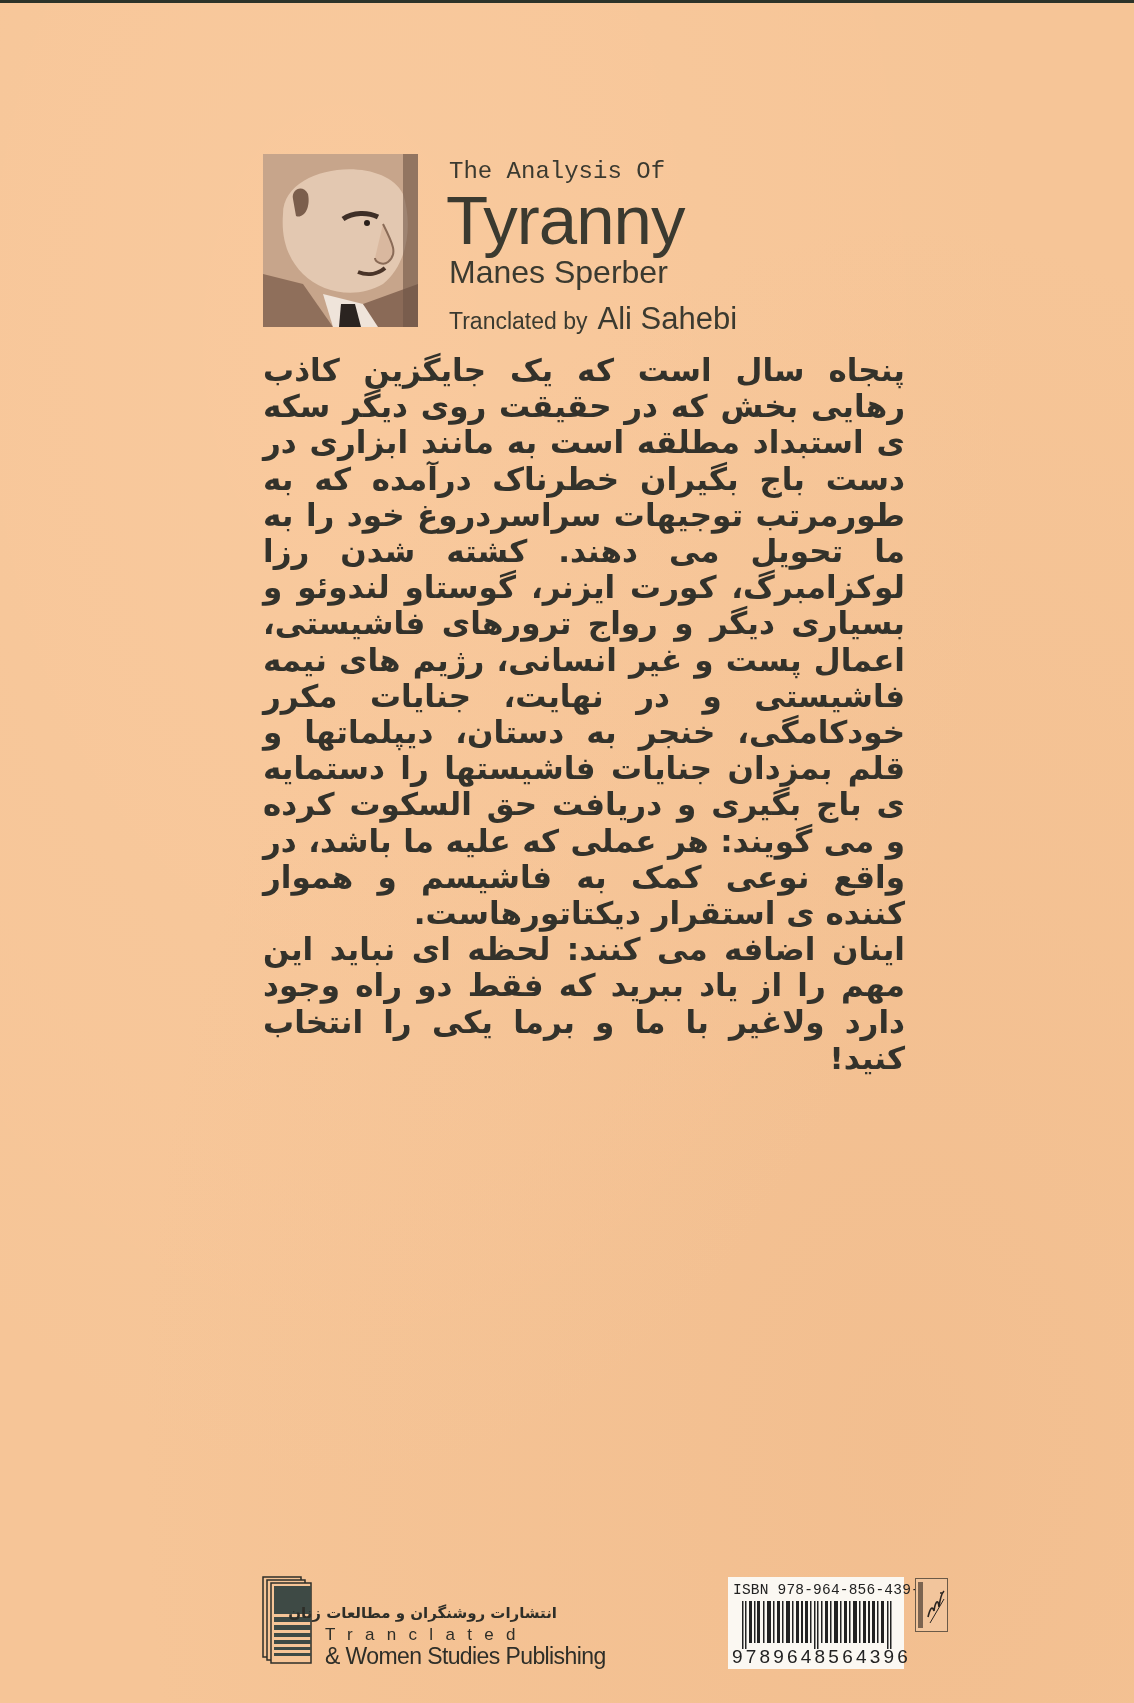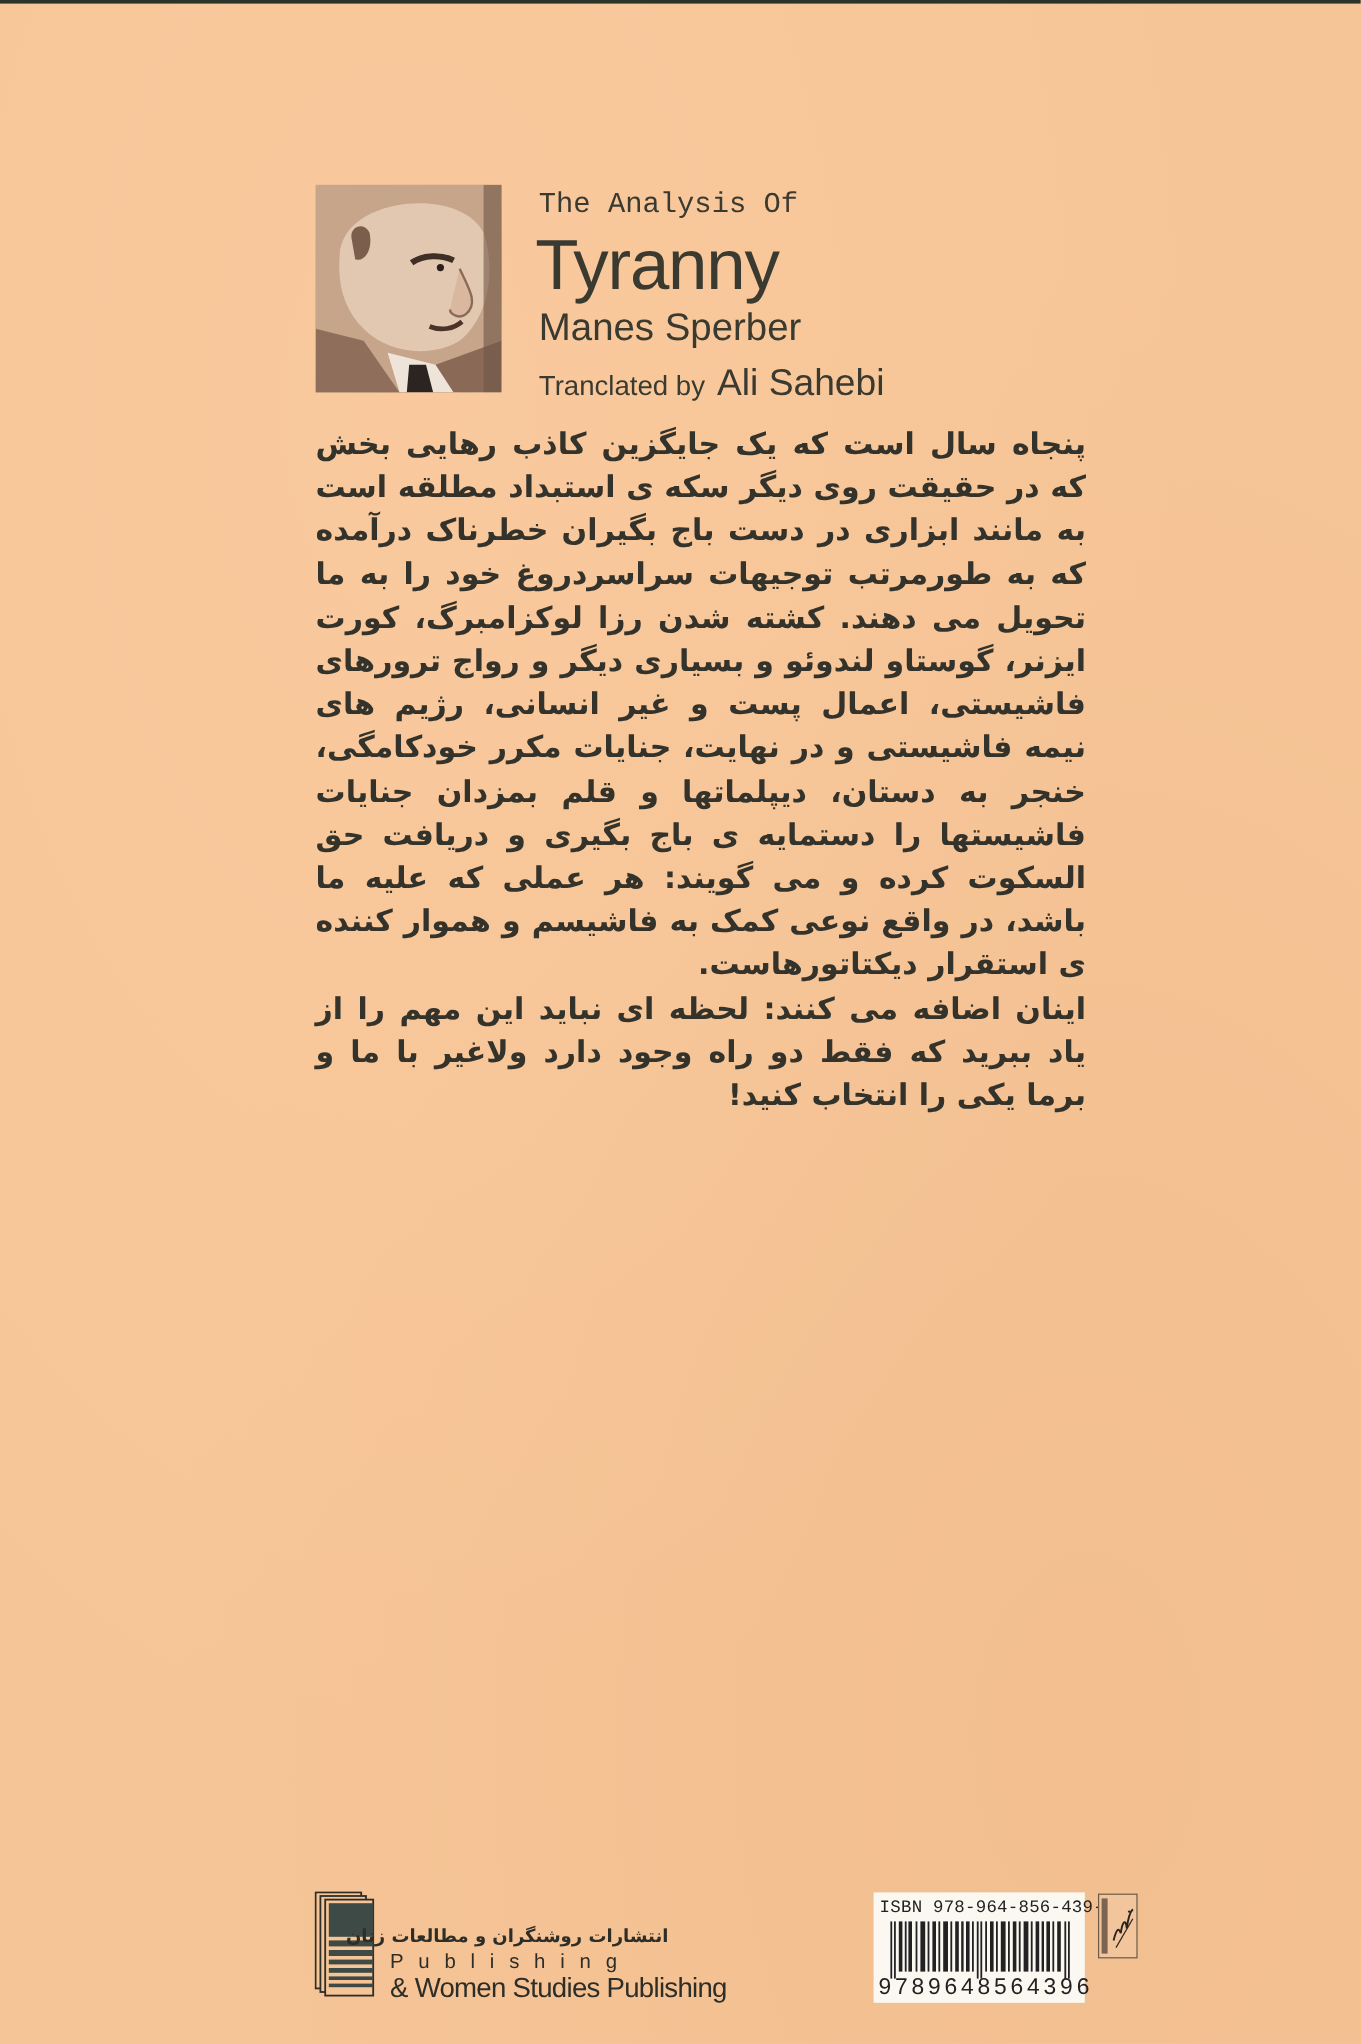--- a/index.html
+++ b/index.html
@@ -13,30 +13,30 @@
     color: #3b3a30;
   }
   .top-strip { position: absolute; left: 0; top: 0; width: 1134px; height: 3px; background: #2c3329; }
   .photo {
     position: absolute; left: 263px; top: 154px; width: 155px; height: 173px;
     background: linear-gradient(135deg, #c9a78c 0%, #b89478 35%, #8e6f5c 70%, #c2a28a 100%);
     overflow: hidden;
   }
   .photo svg { width: 100%; height: 100%; display: block; }
   .t-sub { position: absolute; left: 449px; top: 158px; font-size: 24px; line-height: 28px; white-space: nowrap; font-family: Liberation Mono, monospace; }
-  .t-main { position: absolute; left: 446px; top: 181px; font-size: 59px; line-height: 80px; white-space: nowrap; letter-spacing: -1px; }
+  .t-main { position: absolute; left: 446px; top: 181px; font-size: 69px; line-height: 80px; white-space: nowrap; letter-spacing: -1px; }
   .t-author { position: absolute; left: 449px; top: 254px; font-size: 32px; line-height: 36px; white-space: nowrap; }
   .t-trans { position: absolute; left: 449px; top: 301px; white-space: nowrap; line-height: 36px; }
   .t-trans .lbl { font-size: 23px; }
   .t-trans .name { font-size: 31px; margin-left: 10px; }
   .body-text {
     position: absolute; left: 263px; top: 352px; width: 642px;
     direction: rtl; text-align: justify; text-align-last: right;
     font-family: "DejaVu Sans", sans-serif; font-weight: bold;
-    font-size: 25px; line-height: 36.2px; color: #33322b;
+    font-size: 31px; line-height: 36.2px; color: #33322b;
   }
   .body-text p { margin: 0; }
   .pub { position: absolute; left: 262px; top: 1576px; width: 300px; height: 95px; }
   .pub-logo { position: absolute; left: 0; top: 0; width: 52px; height: 90px; }
   .pub-fa { position: absolute; left: 63px; top: 27px; width: 232px; direction: rtl; text-align: right; font-family: "DejaVu Sans", sans-serif; font-weight: bold; font-size: 15px; line-height: 20px; color: #2e2e28; white-space: nowrap; }
   .pub-en1 { position: absolute; left: 63px; top: 49px; font-size: 17px; letter-spacing: 12.3px; line-height: 20px; white-space: nowrap; color: #2e2e28; }
   .pub-en2 { position: absolute; left: 63px; top: 70px; font-size: 23px; letter-spacing: -0.6px; line-height: 20px; white-space: nowrap; color: #2e2e28; }
   .isbn-box { position: absolute; left: 728px; top: 1577px; width: 176px; height: 92px; background: #fbf8f2; }
   .isbn-label { position: absolute; left: 5px; top: 5px; font-family: "Liberation Mono", monospace; font-size: 14.5px; line-height: 16px; white-space: nowrap; color: #222; letter-spacing: 0.2px; }
   .isbn-bars { position: absolute; left: 4px; top: 24px; width: 168px; height: 48px; }
@@ -85,21 +85,21 @@
     <rect x="9" y="7" width="40" height="80" fill="#f6c597" stroke="#2e2e28" stroke-width="1.5"></rect>
     <rect x="12" y="10" width="37" height="28" fill="#3e4a45"></rect>
     <rect x="12" y="41" width="37" height="5" fill="#3e4a45"></rect>
     <rect x="12" y="49" width="37" height="5" fill="#3e4a45"></rect>
     <rect x="12" y="57" width="37" height="4" fill="#3e4a45"></rect>
     <rect x="12" y="64" width="37" height="4" fill="#3e4a45"></rect>
     <rect x="12" y="71" width="37" height="3" fill="#3e4a45"></rect>
     <rect x="12" y="77" width="37" height="3" fill="#3e4a45"></rect>
   </svg>
   <div class="pub-fa">انتشارات روشنگران و مطالعات زنان</div>
-  <div class="pub-en1">Publishing</div>
+  <div class="pub-en1">Tranclated</div>
   <div class="pub-en2">&amp; Women Studies Publishing</div>
 </div>
 
 <div class="isbn-box">
   <div class="isbn-label">ISBN  978-964-856-439-6</div>
   <svg class="isbn-bars" viewBox="0 0 168 48" preserveAspectRatio="none">
     <g fill="#222">
       <rect x="10" y="0" width="1.5" height="48"></rect>
         <rect x="13" y="0" width="1.5" height="48"></rect>
       <rect x="17" y="0" width="3" height="42"></rect>

